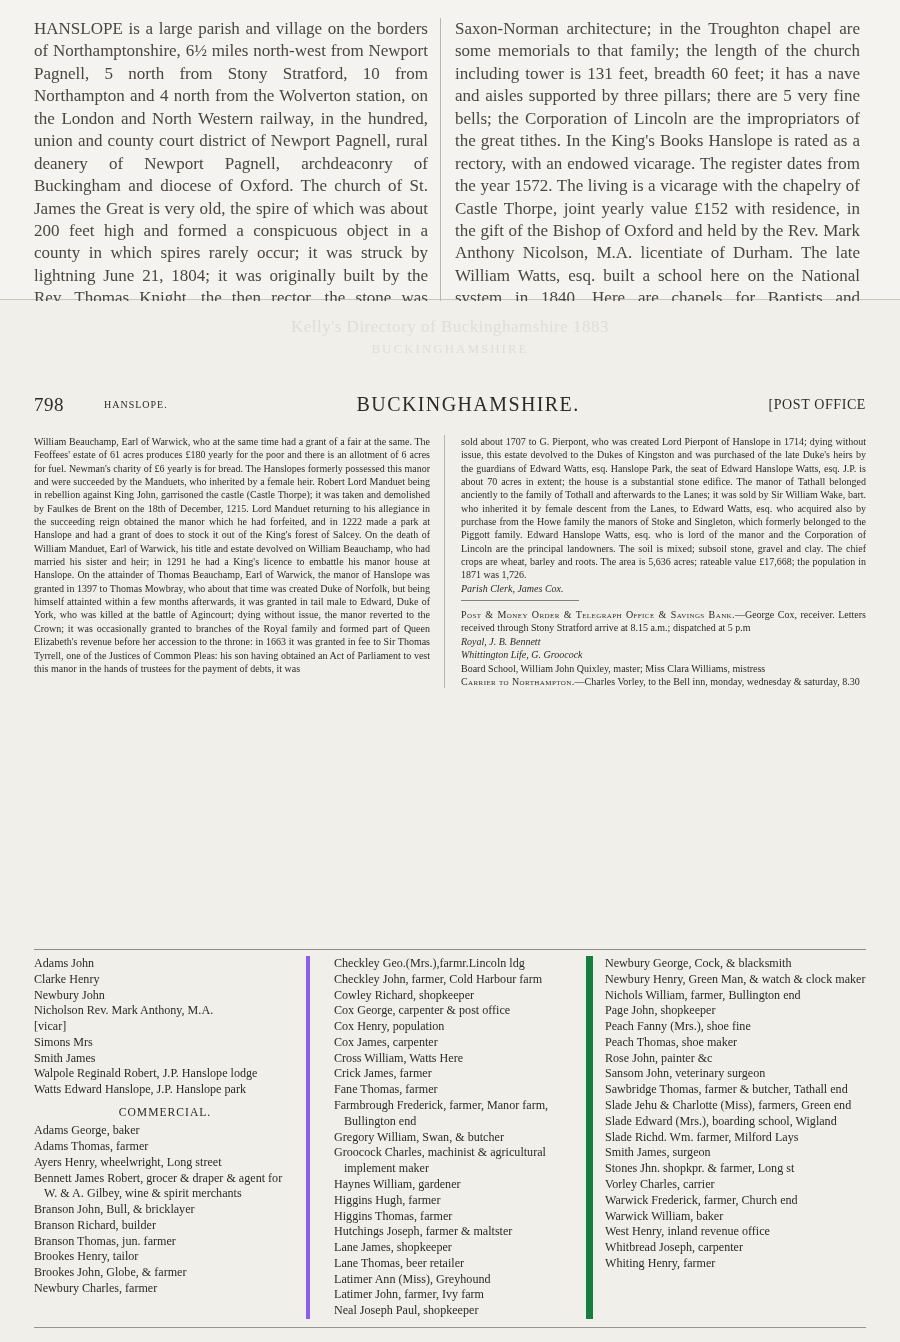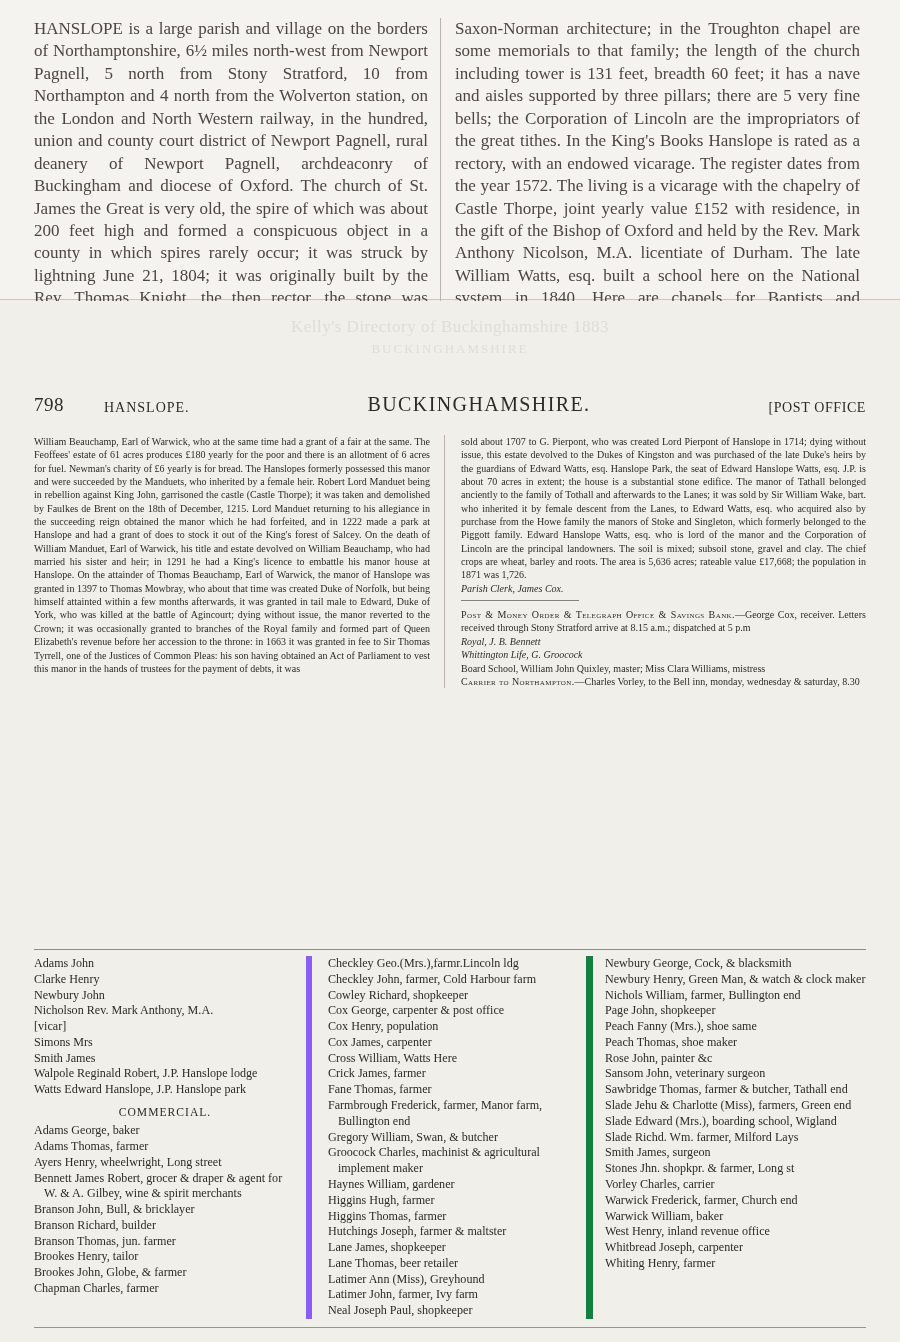--- a/index.html
+++ b/index.html
@@ -48,24 +48,24 @@
     text-align:center;
     color:#ddded7;
     font-size:17px;
     letter-spacing:.5px;
     user-select:none;
   }
   .ghost .g2{display:block;font-size:13px;margin-top:4px;letter-spacing:2px;}
 
   .head{
     position:absolute;left:34px;top:92px;width:832px;
-    display:flex;align-items:flex-end;
+    display:flex;align-items:center;
   }
   .head .pageno{font-size:19px;letter-spacing:.5px;width:70px;}
-  .head .place{font-size:14px;letter-spacing:1px;font-variant:small-caps;flex:0 0 auto;}
+  .head .place{font-size:10px;letter-spacing:1px;font-variant:small-caps;flex:0 0 auto;}
   .head .county{
     flex:1;text-align:center;font-size:20px;letter-spacing:1.4px;
   }
   .head .right{font-size:14px;letter-spacing:.6px;font-variant:small-caps;white-space:nowrap;}
 
   
   .body2{
     position:absolute;left:34px;top:134px;width:832px;
     display:flex;
     font-size:10px;line-height:1.335;
@@ -86,21 +86,21 @@
   
   .dir{
     position:absolute;left:34px;top:655px;width:832px;
     display:flex;
     font-size:12.1px;line-height:1.305;
   }
   .dir .dc{
     box-sizing:border-box;
   }
   .dir .dc1{width:272px;padding-right:10px;}
-  .dir .dc2{width:280px;padding-left:16px;padding-right:10px;border-left:6px solid #8b5cf6;}
+  .dir .dc2{width:280px;padding-left:24px;padding-right:10px;border-left:4px solid #8b5cf6;}
   .dir .dc3{width:280px;padding-left:12px;border-left:7px solid #15803d;}
   .dir .e{margin:0;text-indent:-10px;padding-left:10px;}
   .dir .sect{
     text-align:center;font-variant:small-caps;letter-spacing:1px;
     font-size:11.6px;margin:7px 0 3px 0;
   }
   .topline{
     position:absolute;left:34px;top:648px;width:832px;height:1px;background:#3b3a35;opacity:.55;
   }
   .botline{
@@ -169,21 +169,21 @@
         <p class="sect">COMMERCIAL.</p>
         <p class="e">Adams George, baker</p>
         <p class="e">Adams Thomas, farmer</p>
         <p class="e">Ayers Henry, wheelwright, Long street</p>
         <p class="e">Bennett James Robert, grocer &amp; draper &amp; agent for W. &amp; A. Gilbey, wine &amp; spirit merchants</p>
         <p class="e">Branson John, Bull, &amp; bricklayer</p>
         <p class="e">Branson Richard, builder</p>
         <p class="e">Branson Thomas, jun. farmer</p>
         <p class="e">Brookes Henry, tailor</p>
         <p class="e">Brookes John, Globe, &amp; farmer</p>
-        <p class="e">Chapman Charles, farmer</p>
+        <p class="e">Newbury Charles, farmer</p>
       </div>
       <div class="dc dc2">
         <p class="e">Checkley Geo.(Mrs.),farmr.Lincoln ldg</p>
         <p class="e">Checkley John, farmer, Cold Harbour farm</p>
         <p class="e">Cowley Richard, shopkeeper</p>
         <p class="e">Cox George, carpenter &amp; post office</p>
         <p class="e">Cox Henry, population</p>
         <p class="e">Cox James, carpenter</p>
         <p class="e">Cross William, Watts Here</p>
         <p class="e">Crick James, farmer</p>
@@ -199,21 +199,21 @@
         <p class="e">Lane Thomas, beer retailer</p>
         <p class="e">Latimer Ann (Miss), Greyhound</p>
         <p class="e">Latimer John, farmer, Ivy farm</p>
         <p class="e">Neal Joseph Paul, shopkeeper</p>
       </div>
       <div class="dc dc3">
         <p class="e">Newbury George, Cock, &amp; blacksmith</p>
         <p class="e">Newbury Henry, Green Man, &amp; watch &amp; clock maker</p>
         <p class="e">Nichols William, farmer, Bullington end</p>
         <p class="e">Page John, shopkeeper</p>
-        <p class="e">Peach Fanny (Mrs.), shoe same</p>
+        <p class="e">Peach Fanny (Mrs.), shoe fine</p>
         <p class="e">Peach Thomas, shoe maker</p>
         <p class="e">Rose John, painter &amp;c</p>
         <p class="e">Sansom John, veterinary surgeon</p>
         <p class="e">Sawbridge Thomas, farmer &amp; butcher, Tathall end</p>
         <p class="e">Slade Jehu &amp; Charlotte (Miss), farmers, Green end</p>
         <p class="e">Slade Edward (Mrs.), boarding school, Wigland</p>
         <p class="e">Slade Richd. Wm. farmer, Milford Lays</p>
         <p class="e">Smith James, surgeon</p>
         <p class="e">Stones Jhn. shopkpr. &amp; farmer, Long st</p>
         <p class="e">Vorley Charles, carrier</p>

